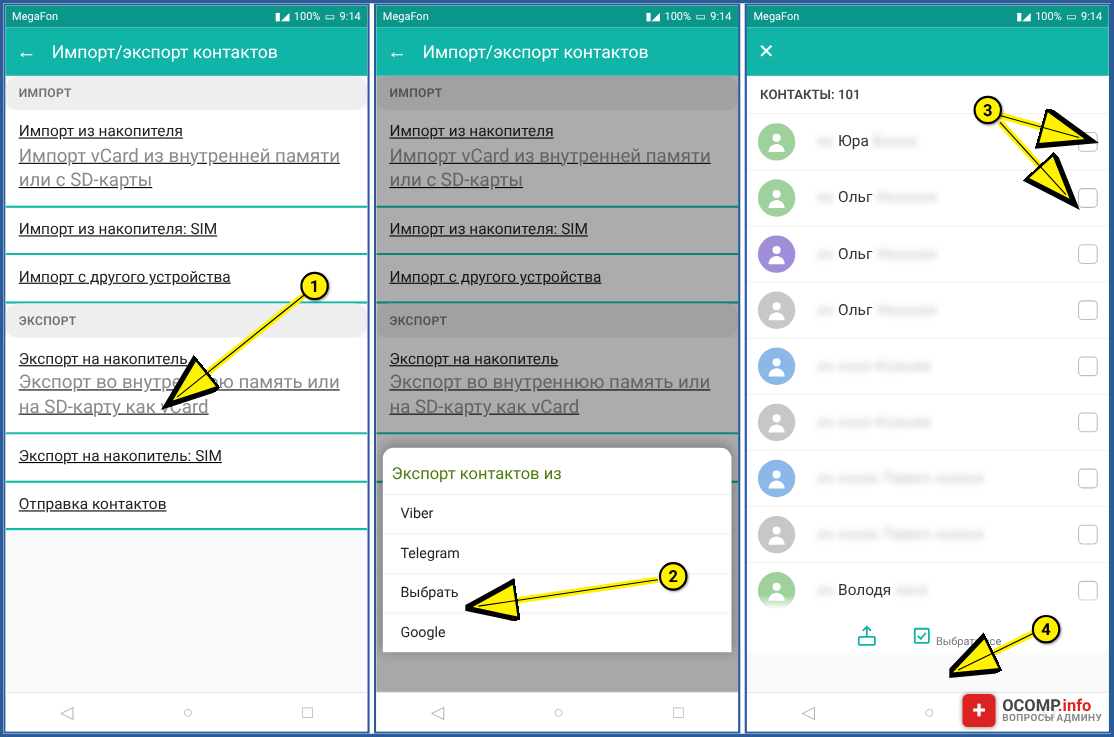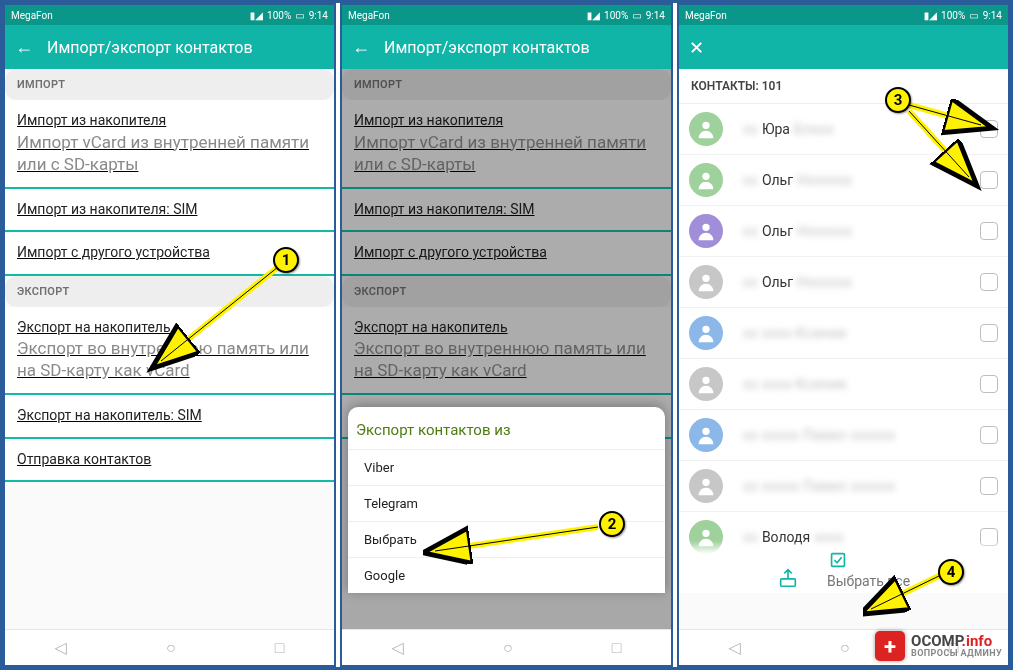--- a/index.html
+++ b/index.html
@@ -148,22 +148,22 @@
     position: absolute; bottom: 36px; left: 0; right: 0;
     height: 52px;
     display: flex;
     justify-content: center;
     align-items: flex-end;
     gap: 28px;
     background: linear-gradient(to top, #fff 75%, rgba(255,255,255,0));
     padding-bottom: 4px;
   }
   .bb-item {
-    display: flex; flex-direction: column; align-items: flex-start; gap: 2px;
-    font-size: 14px; color: #777;
+    display: flex; flex-direction: row; align-items: flex-end; gap: 2px;
+    font-size: 10px; color: #777;
   }
   .bb-item .ico { width: 22px; height: 22px; display:flex; align-items:center; justify-content:center; }
   
   .marker {
     position: absolute;
     width: 26px; height: 26px;
     background: #fff200;
     border: 2px solid #000;
     border-radius: 50%;
     display: flex; align-items: center; justify-content: center;

